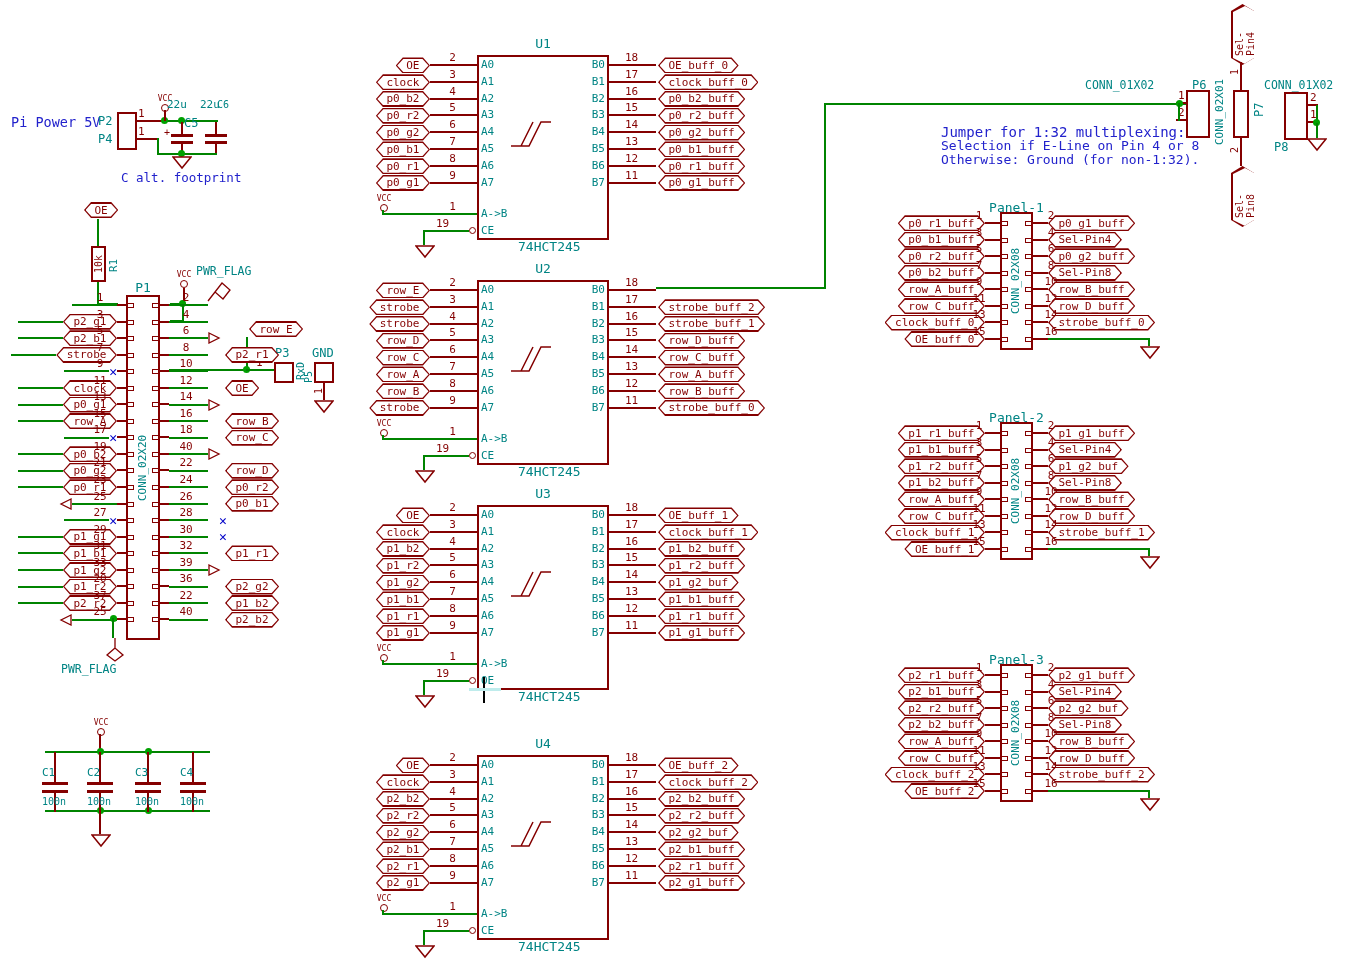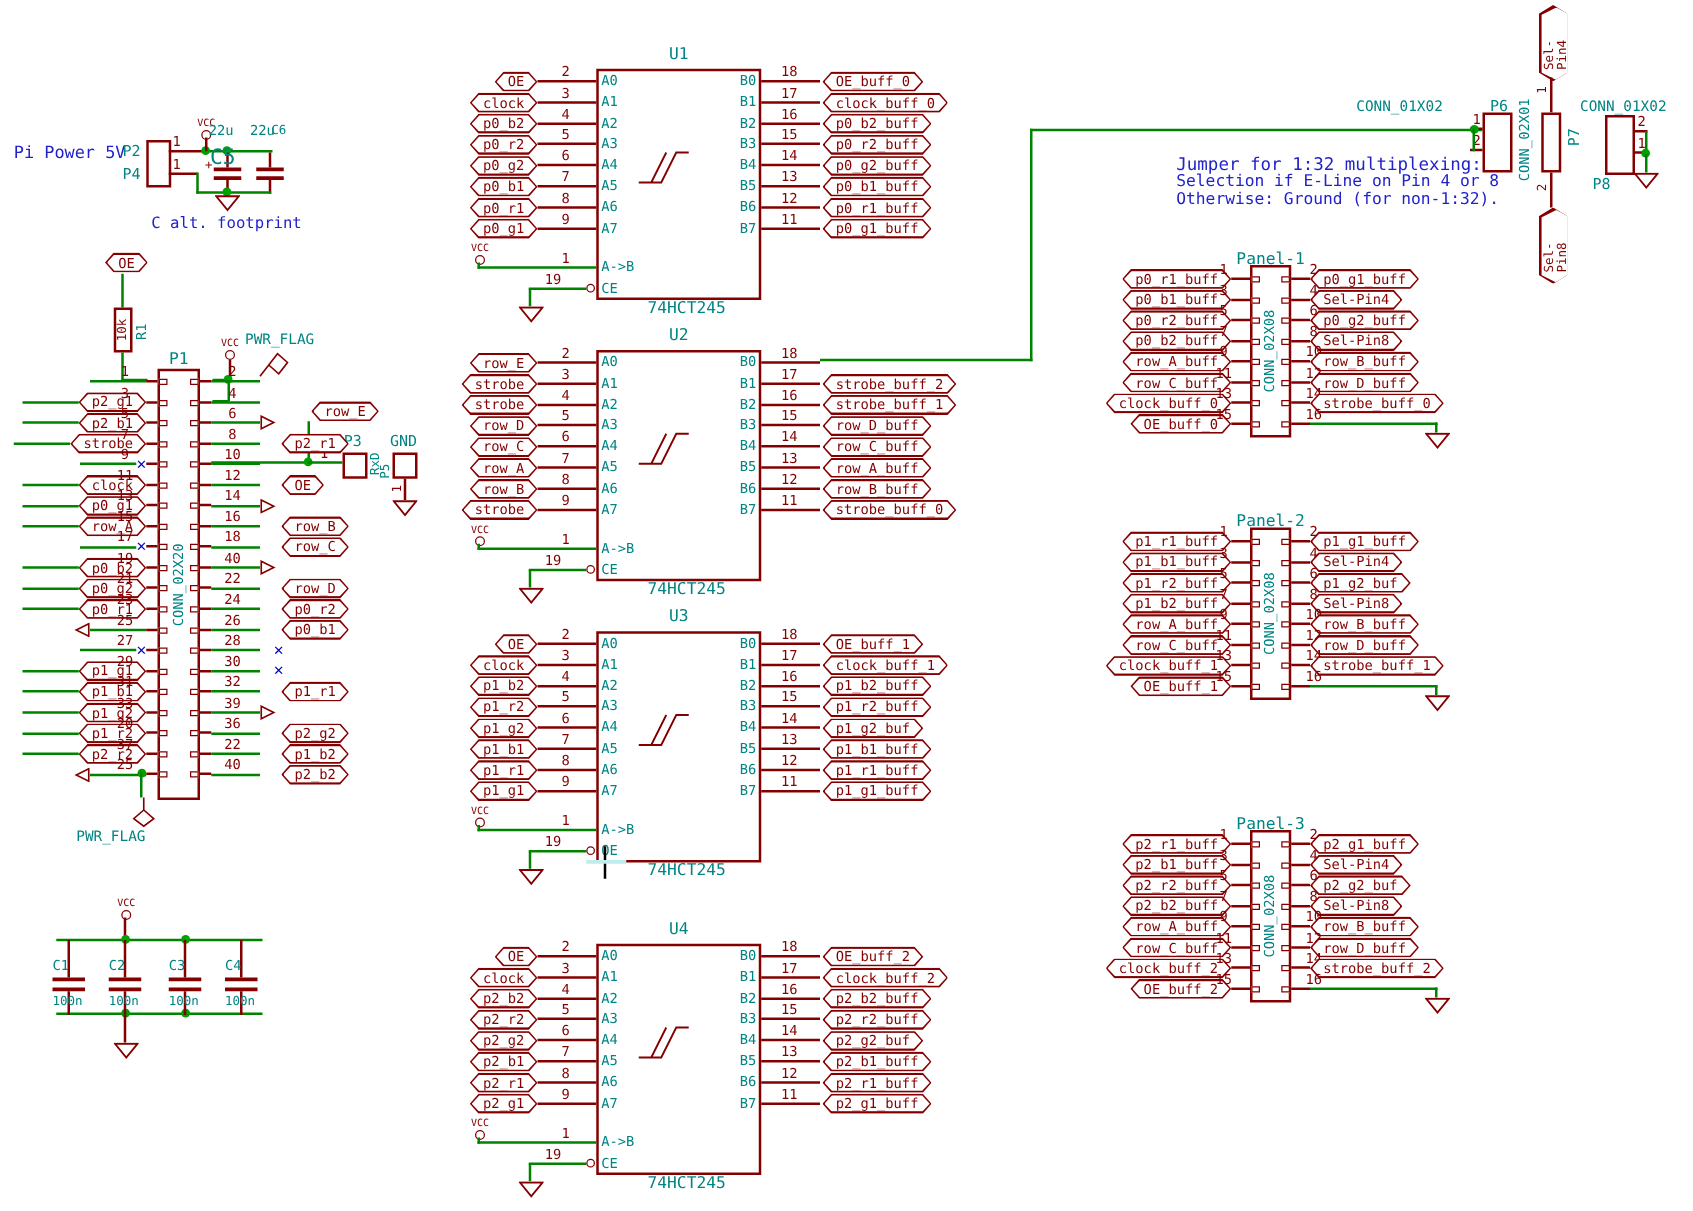--- a/index.html
+++ b/index.html
@@ -107,21 +107,21 @@
 
   <span class="rh" style="left:135px;top:138px;width:23px"></span>
   <span class="wv" style="left:157px;top:138px;height:17px"></span>
   <span class="wh" style="left:157px;top:153px;width:60px"></span>
   <span class="dot" style="left:178px;top:150px"></span>
   <svg style="position:absolute;left:172px;top:156px" width="20" height="14">
       <path d="M1 1 H19 L10 12 Z" fill="#fff" stroke="#840000" stroke-width="1.5"></path>
     </svg>
   <div class="t teal" style="left:167px;top:98px;font-size:11px">22u</div>
   <div class="t teal" style="left:200px;top:98px;font-size:11px">22u</div>
-  <div class="t teal" style="left:168px;top:116px;font-size:17px">C5</div>
+  <div class="t teal" style="left:184px;top:116px;font-size:12px">C5</div>
   <div class="t teal" style="left:217px;top:99px;font-size:10px">C6</div>
   <div class="t blue" style="left:121px;top:170px;font-size:12.5px">C alt. footprint</div>
 
   <span class="glabel" style="position:absolute;left:84px;top:202px">
       <span class="gin">OE</span>
     </span>
   <span class="wv" style="left:97px;top:219px;height:28px"></span>
   <div class="box" style="left:91px;top:246px;width:15px;height:36px"></div>
   <div class="vt dred" style="left:93px;top:248px;height:32px;font-size:10px">10k</div>
   <div class="vt teal" style="left:107px;top:249px;height:32px;font-size:11px">R1</div>

